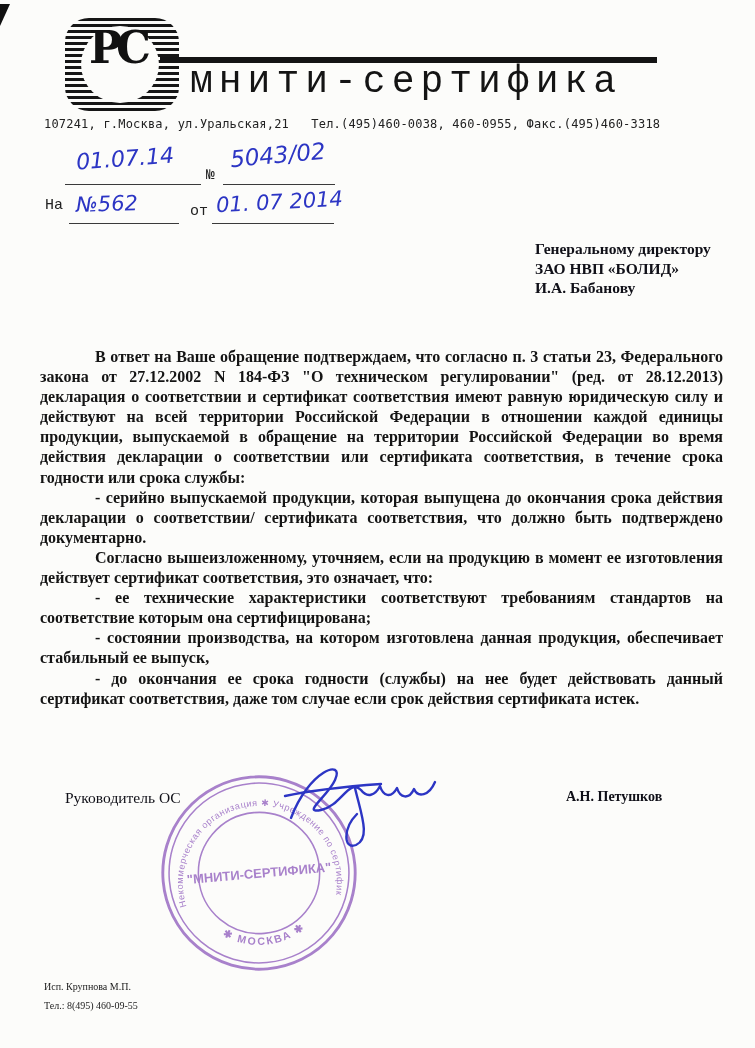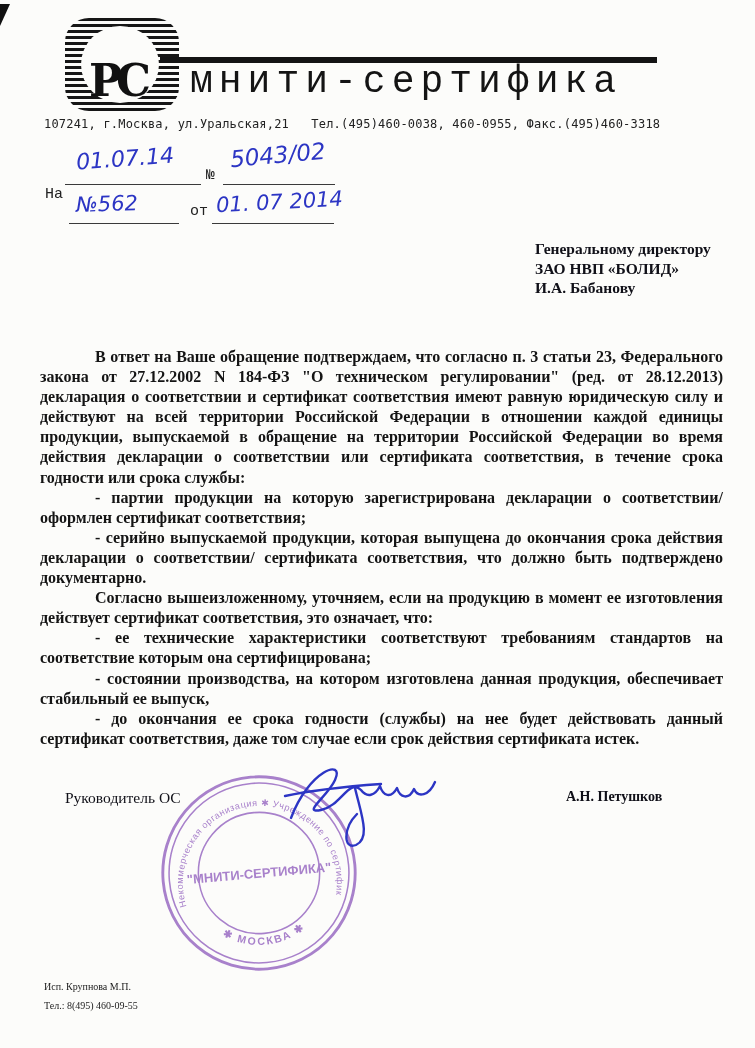--- a/index.html
+++ b/index.html
@@ -18,21 +18,21 @@
 
   
   .logo{
     position:absolute;left:65px;top:18px;width:114px;height:93px;
     border-radius:24px;overflow:hidden;
     background:repeating-linear-gradient(to bottom,#161616 0 3px,#fbfbf9 3px 6px);
   }
   .logo-blob{
     position:absolute;left:16px;top:8px;width:78px;height:77px;
     background:#fcfcfa;border-radius:50%;
-    display:flex;align-items:flex-end;justify-content:center;
+    display:flex;align-items:flex-start;justify-content:center;
   }
   .logo-letters{
     font-family:"DejaVu Serif", serif;font-weight:bold;font-size:44px;
     letter-spacing:-6px;color:#111;line-height:1;padding-right:6px;
   }
   .tagline{
     position:absolute;left:296px;top:36px;
     font-family:"DejaVu Sans Mono", monospace;font-style:italic;
     font-size:12px;letter-spacing:1.6px;color:#2b2b2b;white-space:pre;
   }
@@ -103,36 +103,35 @@
   <div class="head-rule"></div>
   <div class="brand-title">мнити-сертифика</div>
   <div class="address-line">107241, г.Москва, ул.Уральская,21   Тел.(495)460-0038, 460-0955, Факс.(495)460-3318</div>
 
   <span class="hw hw-date">01.07.14</span>
   <div class="uline" style="left:65px;top:184px;width:136px;"></div>
   <span class="ref-label" style="left:206px;top:167px;">№</span>
   <span class="hw hw-no">5043/02</span>
   <div class="uline" style="left:223px;top:184px;width:112px;"></div>
 
-  <span class="ref-label" style="left:45px;top:186px;">На</span>
+  <span class="ref-label" style="left:45px;top:197px;">На</span>
   <span class="hw hw-na">№562</span>
   <div class="uline" style="left:69px;top:223px;width:110px;"></div>
   <span class="ref-label" style="left:190px;top:203px;">от</span>
   <span class="hw hw-ot">01. 07 2014</span>
   <div class="uline" style="left:212px;top:223px;width:122px;"></div>
 
   <div class="addressee">
     <div>Генеральному директору</div>
     <div>ЗАО НВП «БОЛИД»</div>
     <div>И.А. Бабанову</div>
   </div>
 
   <div class="body-text">
     <p>В ответ на Ваше обращение подтверждаем, что согласно п. 3 статьи 23, Федерального закона от 27.12.2002 N 184-ФЗ "О техническом регулировании" (ред. от 28.12.2013) декларация о соответствии и сертификат соответствия имеют равную юридическую силу и действуют на всей территории Российской Федерации в отношении каждой единицы продукции, выпускаемой в обращение на территории Российской Федерации во время действия декларации о соответствии или сертификата соответствия, в течение срока годности или срока службы:</p>
-    <p>- партии продукции на которую зарегистрирована декларации о соответствии/оформлен сертификат соответствия;</p>
     <p>- серийно выпускаемой продукции, которая выпущена до окончания срока действия декларации о соответствии/ сертификата соответствия, что должно быть подтверждено документарно.</p>
     <p>Согласно вышеизложенному, уточняем, если на продукцию в момент ее изготовления действует сертификат соответствия, это означает, что:</p>
     <p>- ее технические характеристики соответствуют требованиям стандартов на соответствие которым она сертифицирована;</p>
     <p>- состоянии производства, на котором изготовлена данная продукция, обеспечивает стабильный ее выпуск,</p>
     <p>- до окончания ее срока годности (службы) на нее будет действовать данный сертификат соответствия, даже  том случае если срок действия сертификата истек.</p>
   </div>
 
   <div class="role">Руководитель ОС</div>
   <div class="name">А.Н. Петушков</div>
 

